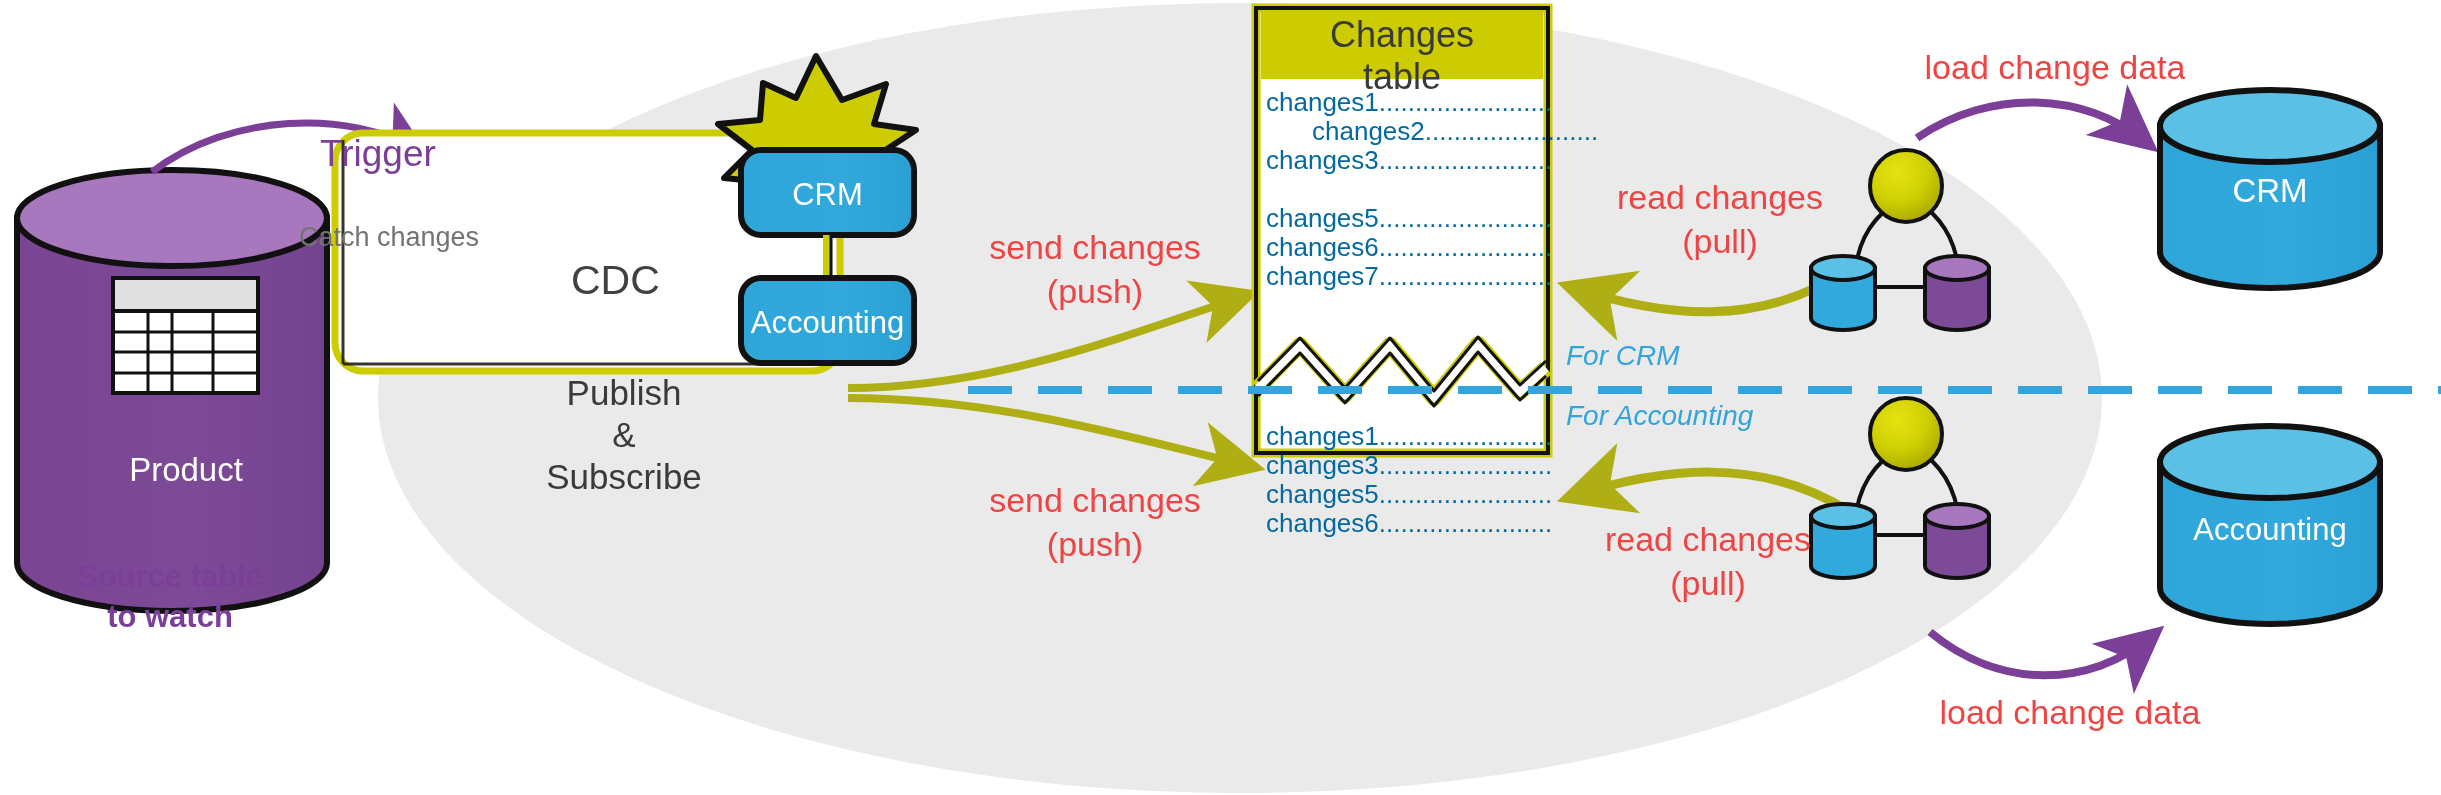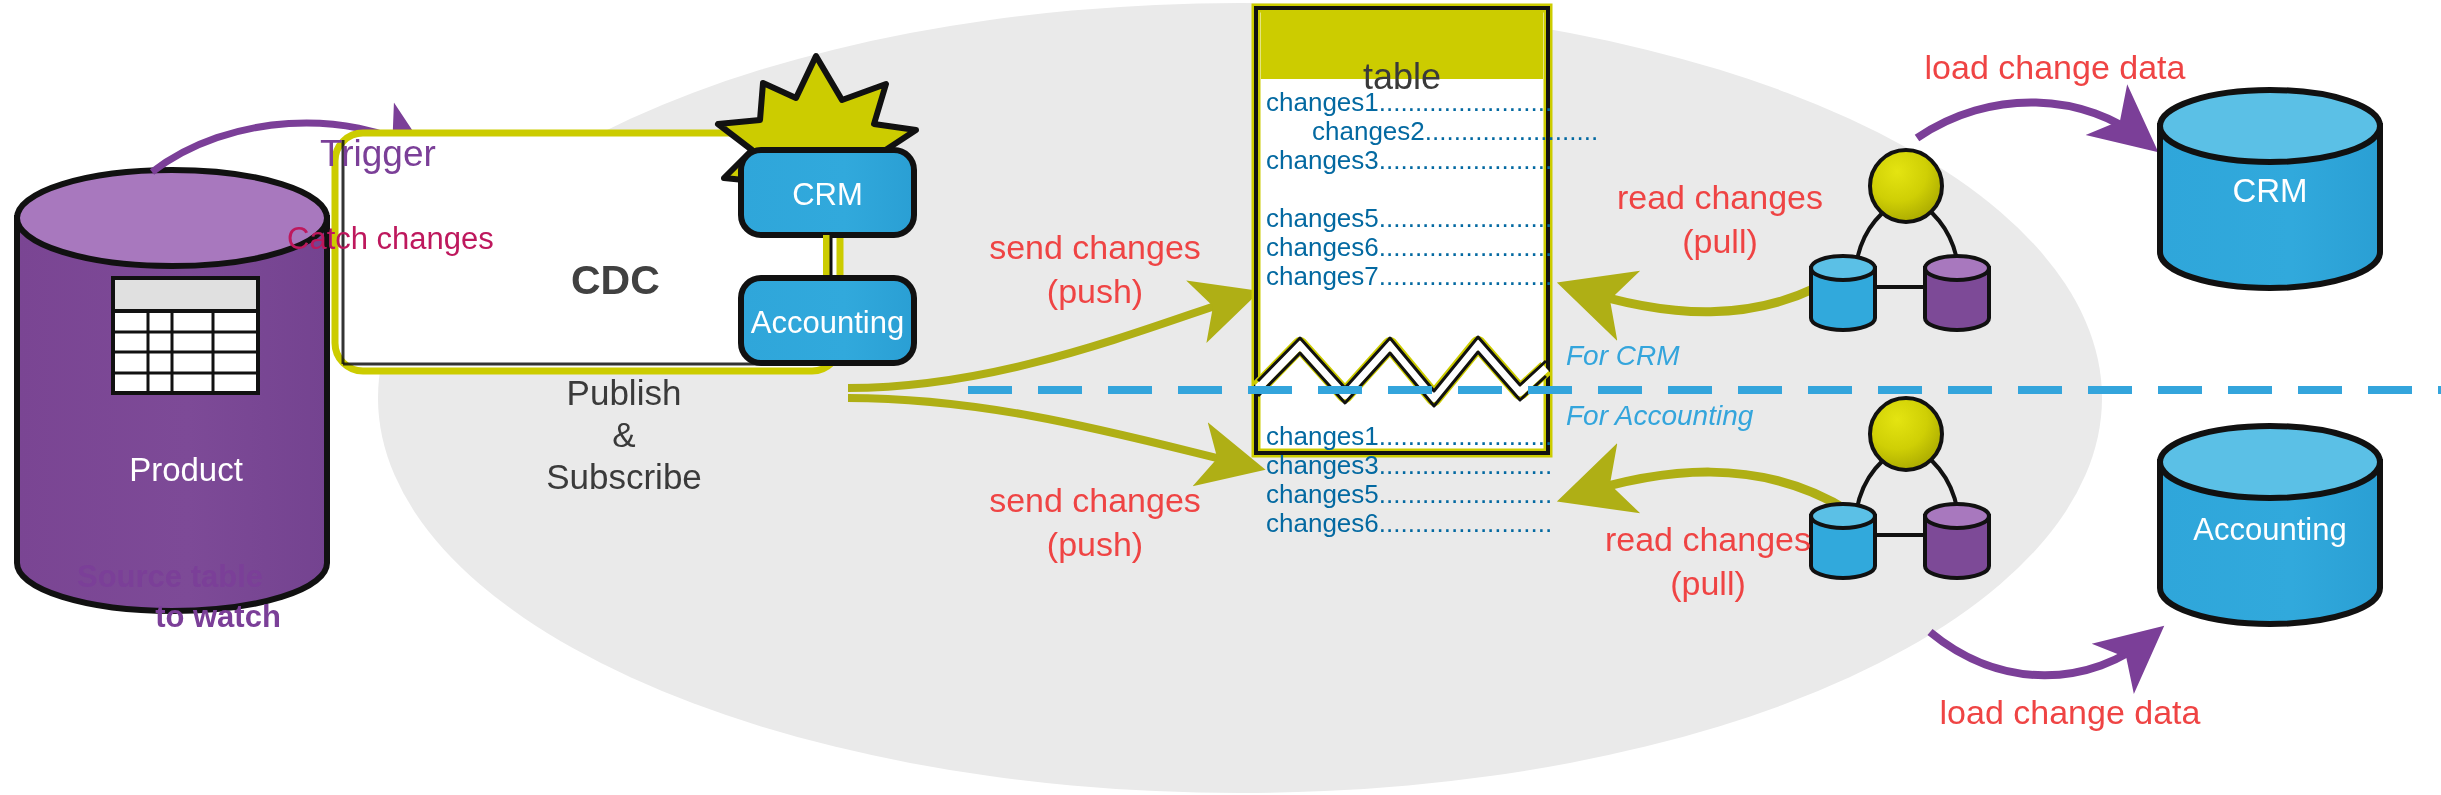--- a/index.html
+++ b/index.html
@@ -6,23 +6,23 @@
   body{
     font-family:"Liberation Sans","DejaVu Sans",sans-serif;
     width:2441px;height:795px;overflow:hidden;position:relative;
   }
   #stage{position:relative;width:2441px;height:795px;background:#fff;}
   #stage svg.layer{position:absolute;left:0;top:0;width:2441px;height:795px;}
   .txt{position:absolute;white-space:pre;line-height:1.12;}
 
   
   .t-trigger{color:#7B3F98;font-size:37px;}
-  .t-catch{color:#be185d;font-size:31px;}
+  .t-catch{color:#737373;font-size:27px;margin-left:12px;}
   .t-sourcetable{color:#7B3F98;font-size:31px;font-weight:bold;text-align:center;}
-  .t-cdc{color:#414141;font-size:41px;font-weight:bold;}
+  .t-cdc{color:#414141;font-size:41px;font-weight:normal;}
   .t-pubsub{color:#3A3A3A;font-size:35px;text-align:center;}
   .t-dbwhite{color:#ffffff;font-size:33px;text-align:center;}
   .t-chipwhite{color:#ffffff;font-size:31px;text-align:center;}
   .t-gray{color:#ef4444;font-size:34px;text-align:center;}
   .t-chtitle{color:#3A3A3A;font-size:36px;text-align:center;line-height:1.16;}
   .t-row{color:#0369a1;font-size:26px;}
   .t-forlabel{color:#34A5DC;font-size:28px;font-style:italic;}
 </style>
 </head>
 <body>
@@ -141,38 +141,39 @@
     </g>
 
     <g>
       <path d="M2160,462 L2160,588 A110,36 0 0 0 2380,588 L2380,462 Z" fill="url(#gBlueBody)" stroke="#111" stroke-width="6"></path>
       <ellipse cx="2270" cy="462" rx="110" ry="36" fill="#5BC0E6" stroke="#111" stroke-width="6"></ellipse>
     </g>
   </svg>
 
   <div class="txt t-dbwhite" style="left:31px;top:452px;width:310px;">Product</div>
   <div class="txt t-sourcetable" style="left:0px;top:560px;width:340px;">Source table</div>
-  <div class="txt t-sourcetable" style="left:0px;top:600px;width:340px;margin-left:48px;">to watch</div>
+  <div class="txt t-sourcetable" style="left:0px;top:600px;width:340px;">to watch</div>
 
   <div class="txt t-trigger" style="left:320px;top:133px;">Trigger</div>
   <div class="txt t-catch" style="left:287px;top:222px;">Catch changes</div>
 
   <div class="txt t-cdc" style="left:571px;top:258px;">CDC</div>
   <div class="txt t-pubsub" style="left:524px;top:373px;width:200px;">Publish</div>
   <div class="txt t-pubsub" style="left:524px;top:415px;width:200px;">&amp;</div>
   <div class="txt t-pubsub" style="left:524px;top:457px;width:200px;">Subscribe</div>
 
   <div class="txt t-chipwhite" style="left:741px;top:178px;width:173px;">CRM</div>
   <div class="txt t-chipwhite" style="left:736px;top:306px;width:183px;">Accounting</div>
 
   <div class="txt t-gray" style="left:920px;top:228px;width:350px;">send changes</div>
   <div class="txt t-gray" style="left:920px;top:272px;width:350px;">(push)</div>
   <div class="txt t-gray" style="left:920px;top:481px;width:350px;">send changes</div>
   <div class="txt t-gray" style="left:920px;top:525px;width:350px;">(push)</div>
 
+  <div class="txt t-chtitle" style="left:1261px;top:14px;width:282px;">Changes</div>
   <div class="txt t-chtitle" style="left:1261px;top:56px;width:282px;">table</div>
 
   <div class="txt t-row" style="left:1266px;top:88px;">changes1........................</div>
   <div class="txt t-row" style="left:1312px;top:117px;">changes2........................</div>
   <div class="txt t-row" style="left:1266px;top:146px;">changes3........................</div>
   <div class="txt t-row" style="left:1266px;top:204px;">changes5........................</div>
   <div class="txt t-row" style="left:1266px;top:233px;">changes6........................</div>
   <div class="txt t-row" style="left:1266px;top:262px;">changes7........................</div>
 
   <div class="txt t-row" style="left:1266px;top:100px;opacity:0;">........................</div>

